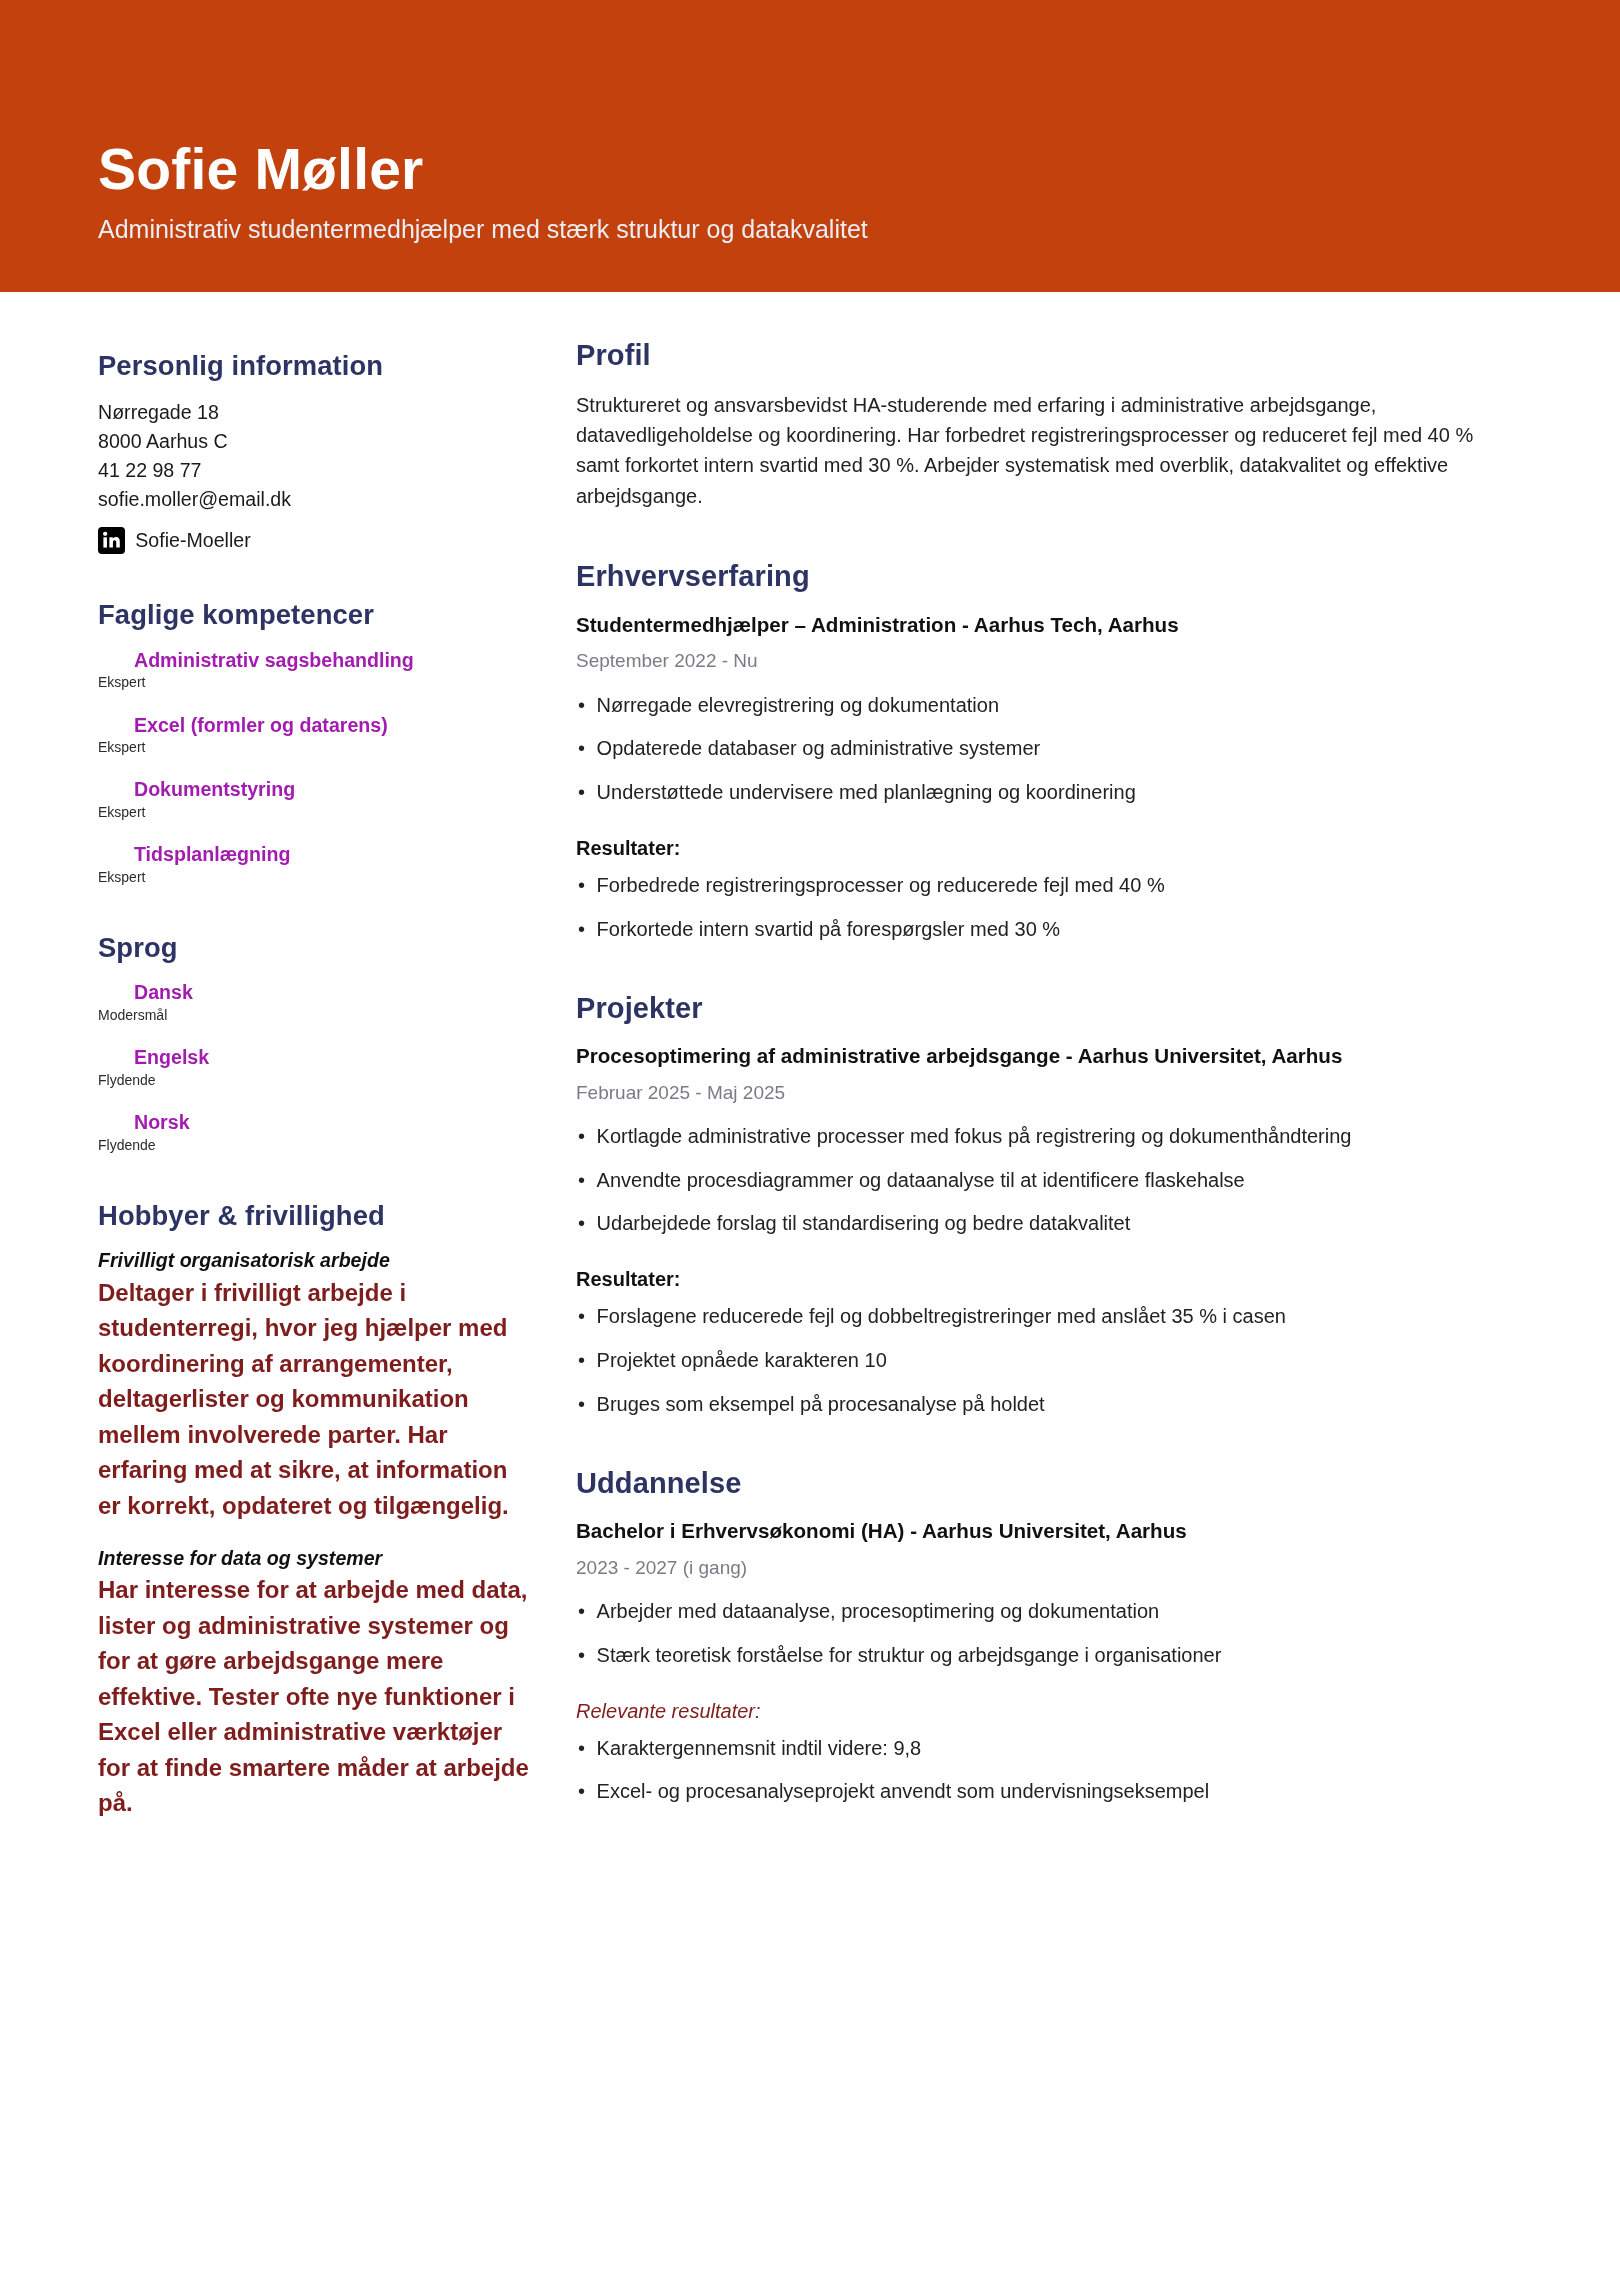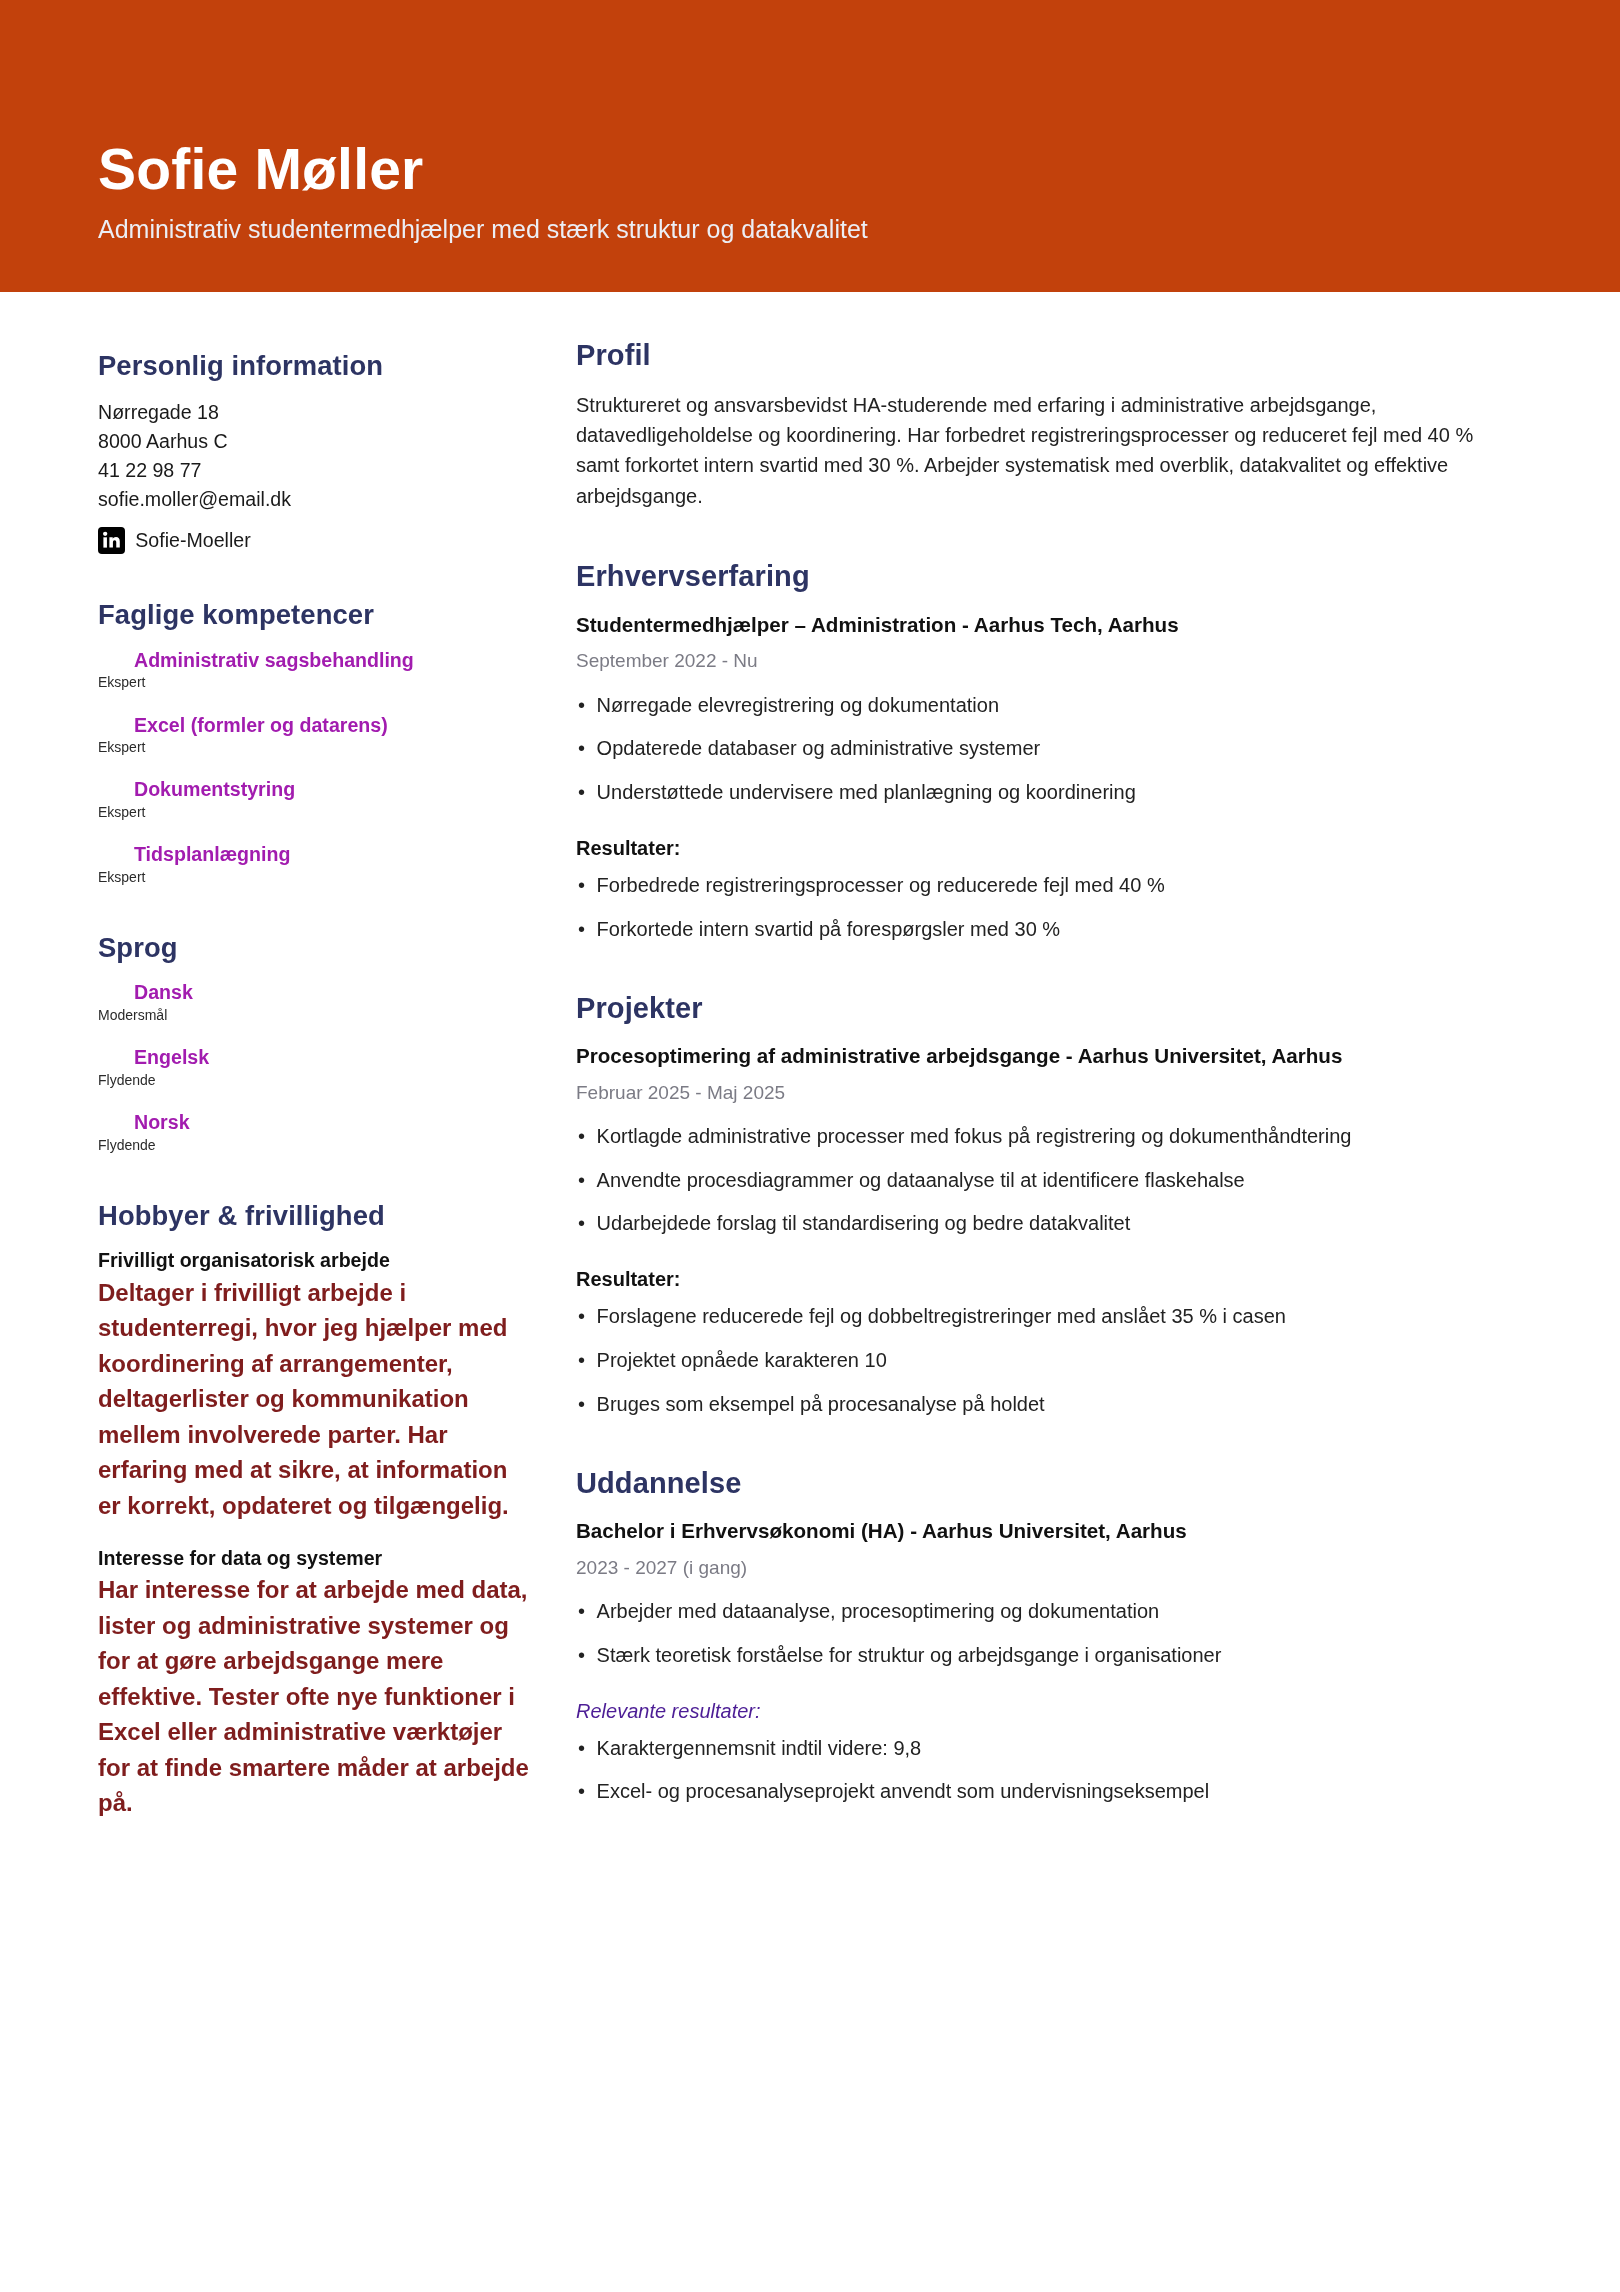--- a/index.html
+++ b/index.html
@@ -133,20 +133,21 @@
 
   
   .hobby { margin-bottom: 21.6px; }
   .hobby:last-child { margin-bottom: 0; }
 
   .hobby-title {
     font-size: 19.6px;
     font-weight: 700;
     color: #111111;
     line-height: 1.4;
+    font-style: italic;
   }
   .hobby-text {
     font-size: 24px;
     font-weight: 700;
     color: #7f1d1d;
     line-height: 1.48;
   }
 
   
   .profile-text {
@@ -198,21 +199,21 @@
   .results-label {
     font-size: 20px;
     font-weight: 700;
     color: #111111;
     margin-bottom: 8.8px;
     line-height: 1.35;
   }
   .results-label.italic {
     font-weight: 400;
     font-style: italic;
-    color: #4c1d95;
+    color: #7f1d1d;
   }
 
   .results-block ul.bullets li { margin-bottom: 15.7px; }
 </style>
 </head>
 <body>
 
 <div class="page">
 
   <div class="header-band">

